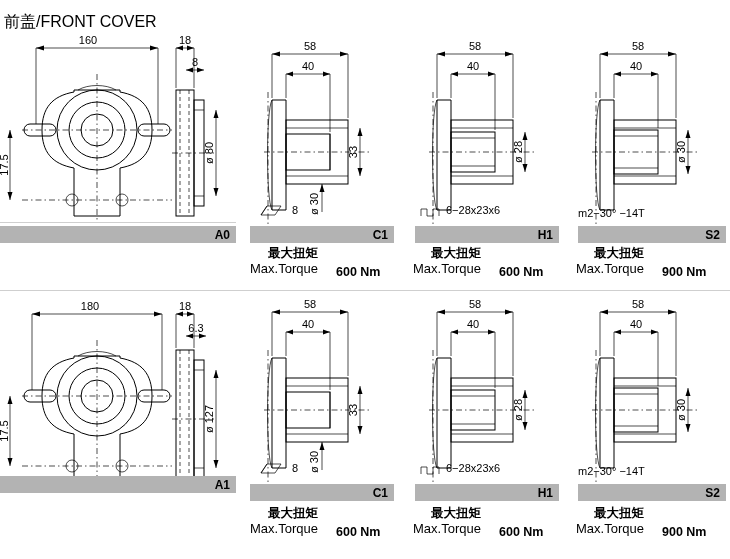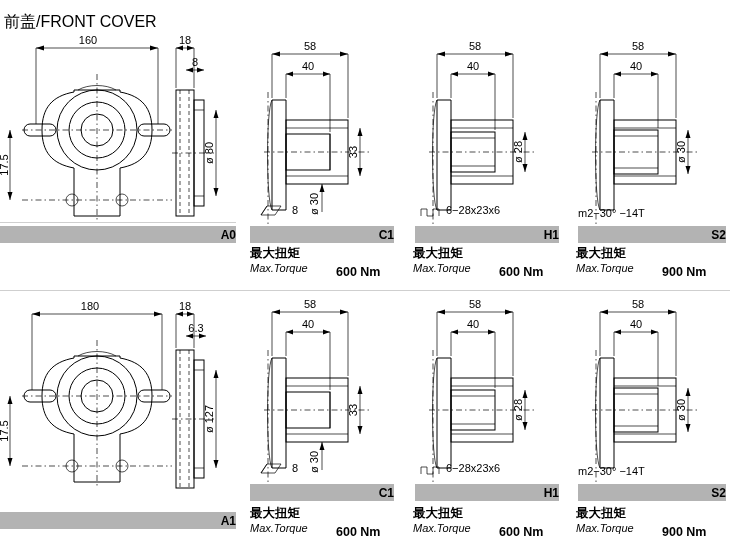--- a/index.html
+++ b/index.html
@@ -17,26 +17,26 @@
   #hdr-cover{left:4px;top:12px;}
   #hdr-shafts{left:240px;top:12px;}
 
   .sep{position:absolute;background:#cfcfcf;height:1px;}
 
   
   .bar{
     position:absolute;height:17px;background:#b3b3b3;
     color:#000;font-size:12px;font-weight:bold;
     display:flex;align-items:center;justify-content:flex-end;
-    box-sizing:border-box;
+    padding-right:6px;box-sizing:border-box;
   }
 
-  .torque{position:absolute;font-size:12px;white-space:nowrap;}
+  .torque{position:absolute;font-size:12px;white-space:nowrap;text-align:right;}
   .torque .cn{font-size:12.5px;font-weight:bold;display:block;line-height:15px;}
-  .torque .en{font-size:11px;display:block;line-height:15px;font-style:italic;}
+  .torque .en{font-size:13px;display:block;line-height:15px;}
   .torque .val{position:absolute;left:86px;top:19px;font-size:12.5px;font-weight:bold;white-space:nowrap;}
 
   .keynote{position:absolute;font-size:11px;white-space:nowrap;}
 
   svg{display:block;}
   .ln{stroke:#000;stroke-width:1;fill:none;}
   .lnT{stroke:#000;stroke-width:0.7;fill:none;}
   .dash{stroke:#000;stroke-width:0.7;fill:none;stroke-dasharray:6 3 1.5 3;}
   .hid{stroke:#000;stroke-width:0.7;fill:none;stroke-dasharray:4 3;}
   .dimtxt{font-size:11px;font-family:"Liberation Sans", sans-serif;fill:#000;}
@@ -334,21 +334,21 @@
     </g>
 
     <g>
       <line class="lnT" x1="10" y1="96" x2="10" y2="166"></line>
       <path d="M10,96 l-2.5,8 h5 z" fill="#000"></path>
         <path d="M10,166 l-2.5,-8 h5 z" fill="#000"></path>
       <text class="dimtxt" x="8" y="131" text-anchor="middle" transform="rotate(-90 8,131)">17.5</text>
     </g>
   </svg>
 
-  <div class="bar" style="left:0px;top:512px;width:236px;">A1</div>
+  <div class="bar" style="left:0px;top:476px;width:236px;">A1</div>
 
   <svg width="165" height="190" style="position:absolute;left:250px;top:296px;">
     <path class="ln" d="M22,62 L22,172 L36,172 L36,62 Z"></path>
     <path class="lnT" d="M22,62 C16,72 16,162 22,172"></path>
     <rect class="ln" x="36" y="82" width="62" height="64"></rect>
     <rect class="ln" x="36" y="96" width="44" height="36"></rect>
     <line class="lnT" x1="80" y1="96" x2="80" y2="132"></line>
     <line class="lnT" x1="36" y1="90" x2="98" y2="90"></line>
     <line class="lnT" x1="36" y1="138" x2="98" y2="138"></line>
     <line class="dash" x1="14" y1="114" x2="120" y2="114"></line>

